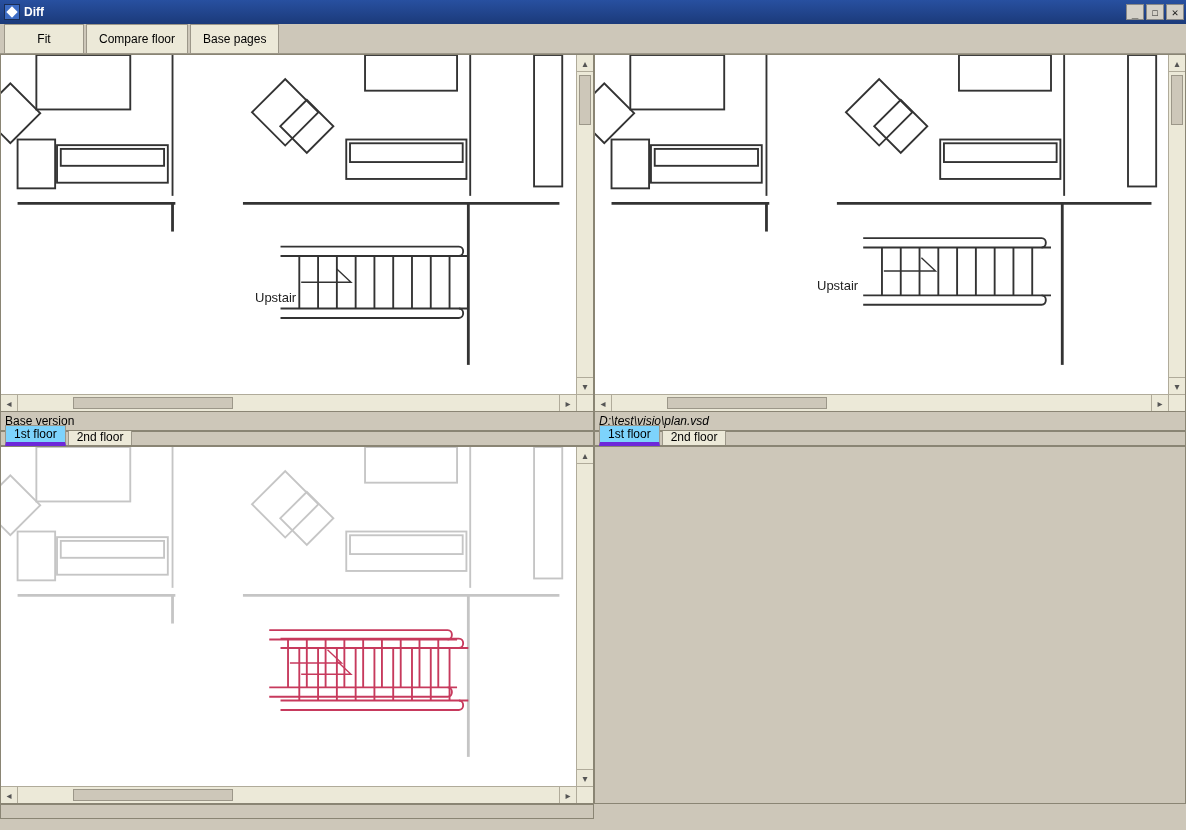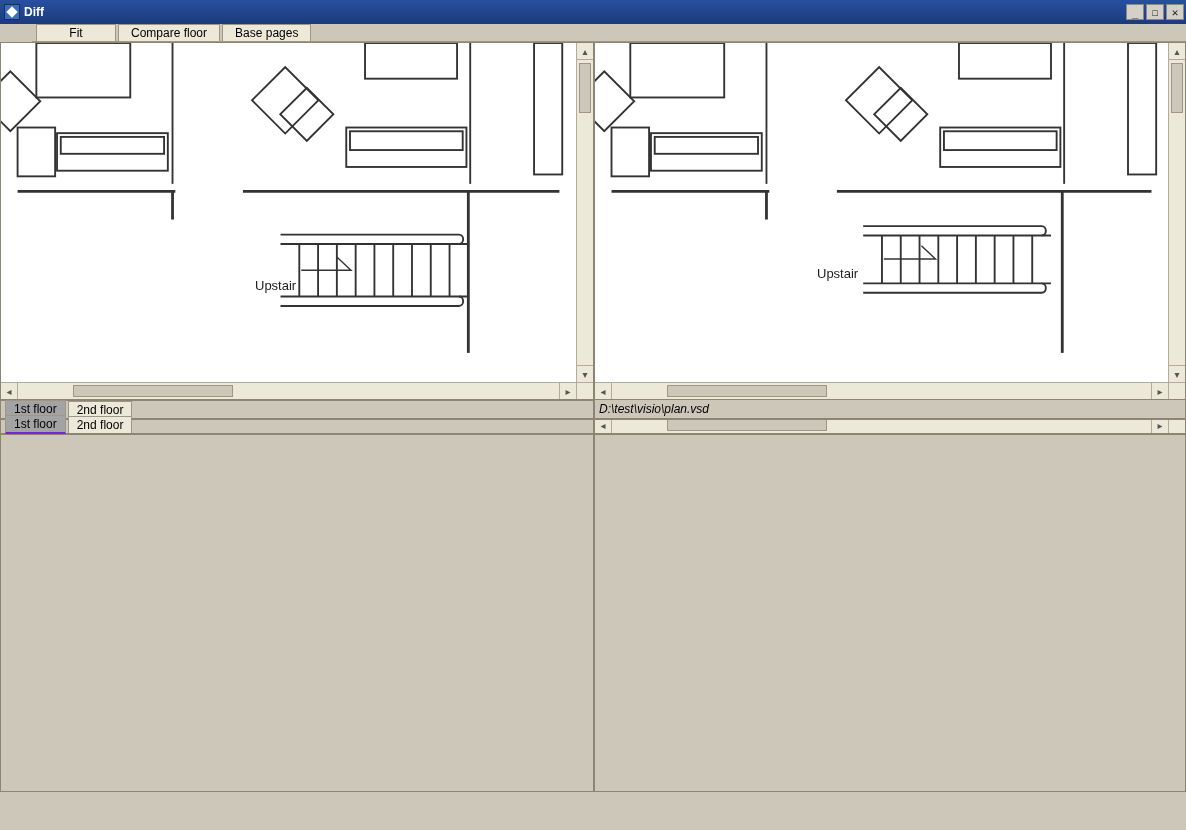--- a/index.html
+++ b/index.html
@@ -37,27 +37,26 @@
     width: 18px; height: 16px;
     background: #d4d0c8;
     border: 1px solid #888;
     margin-left: 2px;
     display: flex; align-items: center; justify-content: center;
     font-size: 11px; font-family: monospace;
     color:#222;
   }
 
   .toolbar {
-    height: 18px;
+    height: 30px;
     background: #cdc7b9;
     border-bottom: 1px solid #9c9789;
     display: flex;
     align-items: stretch;
     padding-left: 4px;
-    margin-left: 32px;
   }
   .toolbtn {
     padding: 0 12px;
     min-width: 80px;
     border: 1px solid #9c9789;
     border-bottom: none;
     background: #ece9d8;
     display: flex; align-items: center; justify-content: center;
     margin-right: 2px;
     font-size: 12px;
@@ -118,21 +117,21 @@
     display:flex; align-items:flex-end; padding-left:4px;
   }
   .tab {
     padding: 1px 8px;
     border:1px solid #9c9789;
     background:#ece9d8;
     margin-right:2px;
     font-size:12px;
     cursor:pointer;
   }
-  .tab.active { background:#a3a3a3; position:relative; top:1px; border-bottom:2px solid #6d28d9;}
+  .tab.active { background:#7dd3fc; position:relative; top:1px; border-bottom:4px solid #6d28d9;}
   .tab:not(.active){ border-bottom:none; }
 
   .labelbar {
     border:1px solid #8a8574;
     background:#cdc7b9;
     padding: 0 4px;
     font-size:12px;
     display:flex; align-items:center;
   }
 
@@ -362,20 +361,21 @@
     <div class="hscroll" data-name="horizontal-scrollbar">
       <div class="arrow" data-name="scroll-left-icon">◂</div>
       <div class="thumb" data-name="scroll-thumb"></div>
       <div class="arrow right" data-name="scroll-right-icon">▸</div>
     </div>
     <div class="scroll-corner" data-name="scroll-corner"></div>
   </div>
 
   <div class="pane empty" data-name="pane-empty"></div>
 
+  <div class="labelbar" style="grid-column:1; grid-row:2; border-top:none;" data-name="label-base-version">Base version</div>
   <div class="labelbar" style="grid-column:2; grid-row:2; border-top:none;font-style:italic;" data-name="label-file-path">D:\test\visio\plan.vsd</div>
 
   <div class="labelbar" style="grid-column:2; grid-row:4;" data-name="label-empty"></div>
 
 </div>
 
 <style>
   
   .workspace{
     grid-template-rows: 358px 19px 15px 358px 15px;

